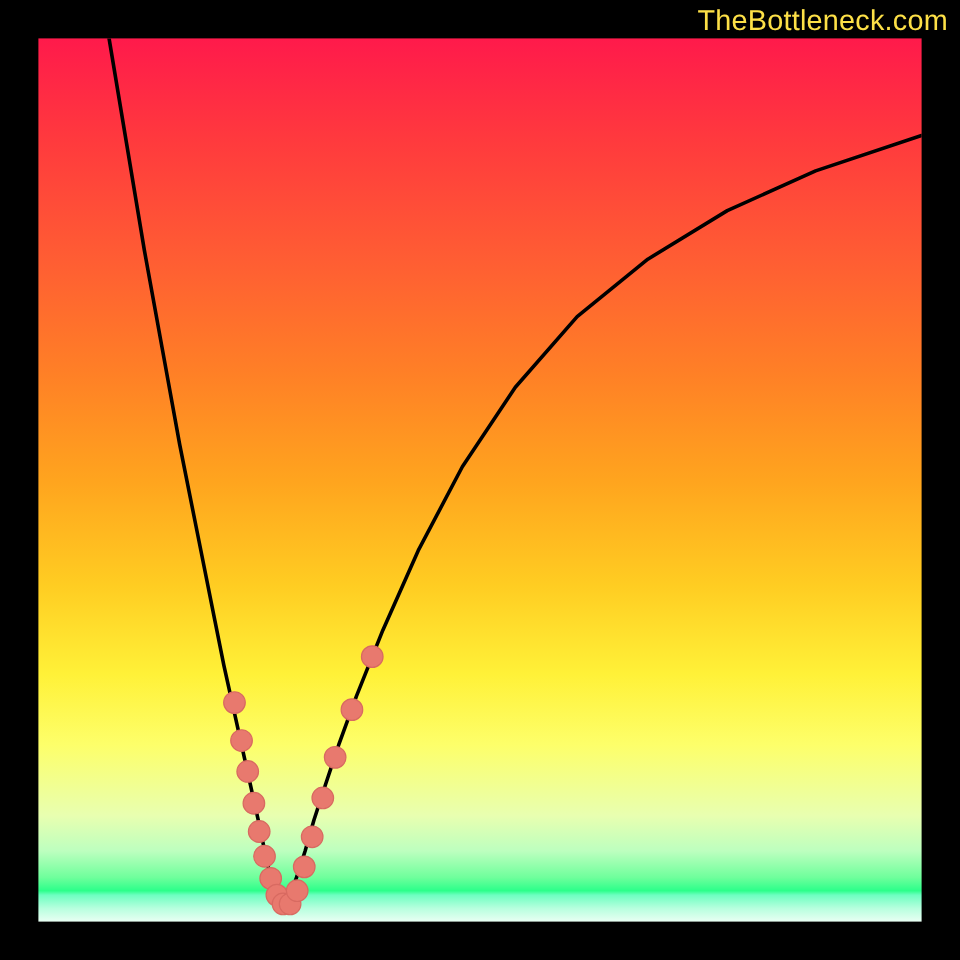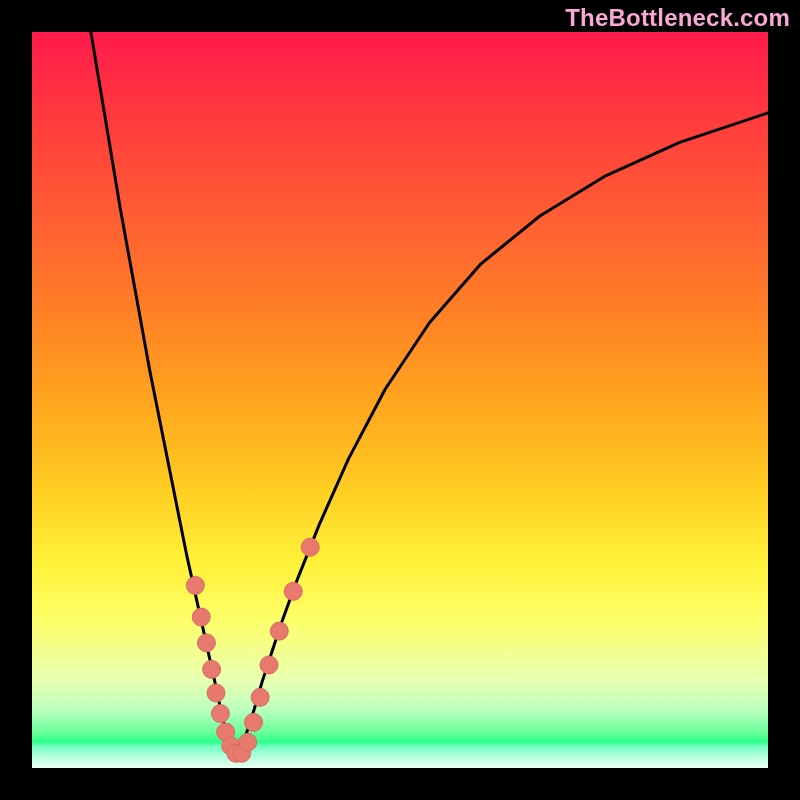--- a/index.html
+++ b/index.html
@@ -41,22 +41,22 @@
       #b7ffde 98.5%,
       #e9fff3 100%
     );
   }
   .watermark {
     position: absolute;
     top: 4px;
     right: 10px;
     font-family: Arial, Helvetica, sans-serif;
     font-size: 24px;
-    font-weight: 700;
-    color: #f9a8d4;
+    font-weight: 400;
+    color: #fde047;
     letter-spacing: 0.2px;
     user-select: none;
   }
   svg {
     position: absolute;
     left: 0;
     top: 0;
   }
 </style>
 </head>

